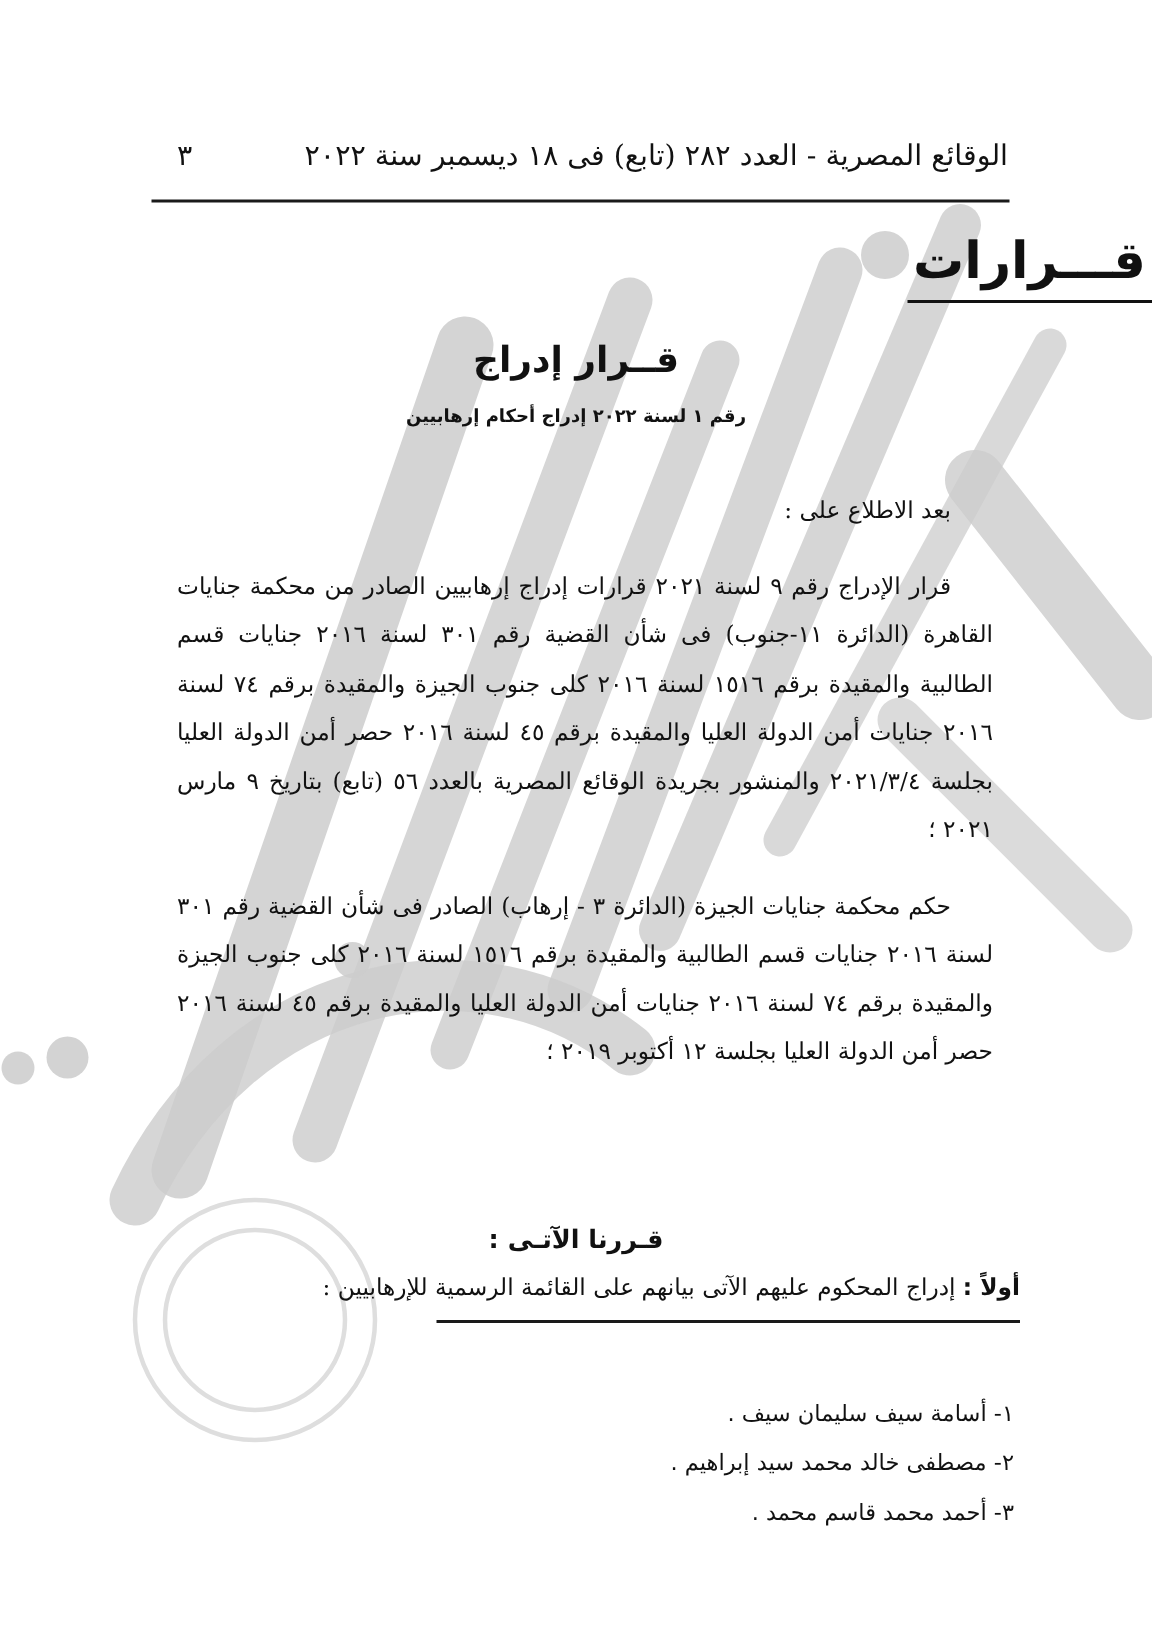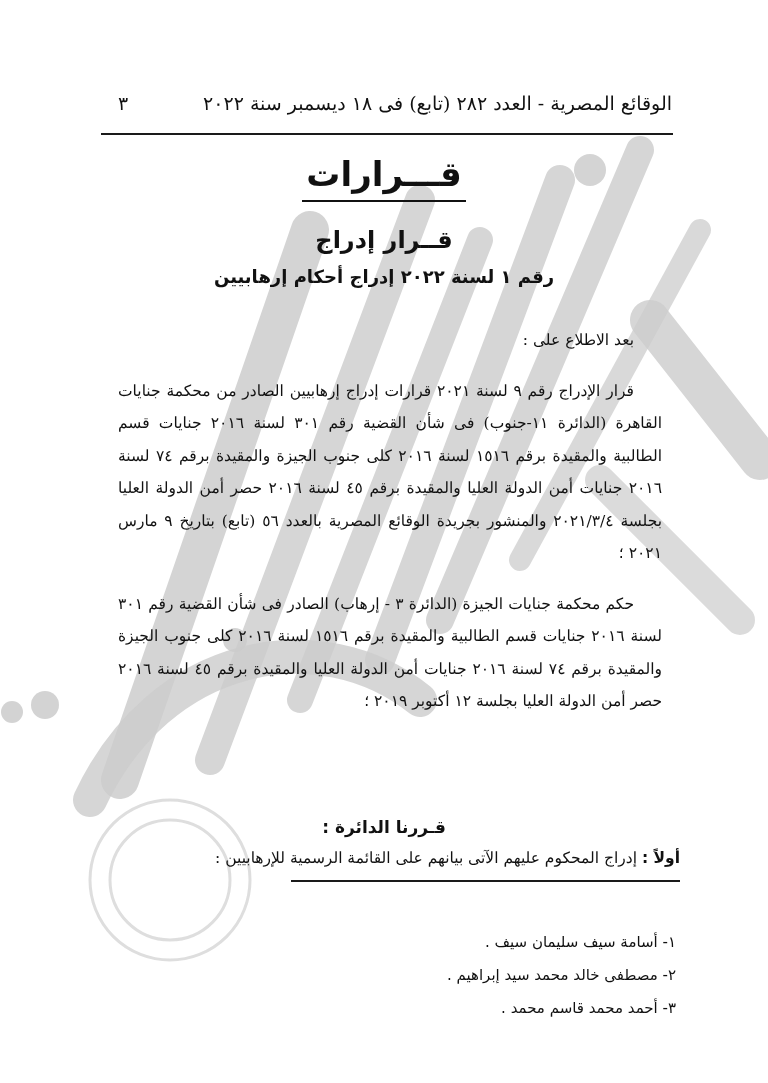--- a/index.html
+++ b/index.html
@@ -52,21 +52,20 @@
       left: 101px;
       width: 572px;
       height: 2px;
       background: #1a1a1a;
     }
     .section-title {
       position: absolute;
       top: 152px;
       left: 0;
       width: 768px;
-      text-align: center;
     }
     .section-title span {
       display: inline-block;
       font-family: "DejaVu Sans", "Liberation Sans", sans-serif;
       font-weight: bold;
       font-size: 34px;
       line-height: 44px;
       padding: 0 4px 4px 4px;
       border-bottom: 2px solid #111;
     }
@@ -82,21 +81,21 @@
       line-height: 32px;
     }
     .decision-subtitle {
       position: absolute;
       top: 264px;
       left: 0;
       width: 768px;
       text-align: center;
       font-family: "DejaVu Sans", "Liberation Sans", sans-serif;
       font-weight: bold;
-      font-size: 18px;
+      font-size: 12px;
       line-height: 26px;
     }
     .body-text {
       position: absolute;
       top: 306px;
       left: 100px;
       width: 580px;
       font-size: 15.5px;
       line-height: 32.5px;
       text-align: justify;
@@ -189,21 +188,21 @@
 
   <div class="decision-title">قــرار إدراج</div>
   <div class="decision-subtitle">رقم ١ لسنة ٢٠٢٢ إدراج أحكام إرهابيين</div>
 
   <div class="body-text">
     <p>بعد الاطلاع على :</p>
     <p>قرار الإدراج رقم ٩ لسنة ٢٠٢١ قرارات إدراج إرهابيين الصادر من محكمة جنايات القاهرة (الدائرة ١١-جنوب) فى شأن القضية رقم ٣٠١ لسنة ٢٠١٦ جنايات قسم الطالبية والمقيدة برقم ١٥١٦ لسنة ٢٠١٦ كلى جنوب الجيزة والمقيدة برقم ٧٤ لسنة ٢٠١٦ جنايات أمن الدولة العليا والمقيدة برقم ٤٥ لسنة ٢٠١٦ حصر أمن الدولة العليا بجلسة ٢٠٢١/٣/٤ والمنشور بجريدة الوقائع المصرية بالعدد ٥٦ (تابع) بتاريخ ٩ مارس ٢٠٢١ ؛</p>
     <p>حكم محكمة جنايات الجيزة (الدائرة ٣ - إرهاب) الصادر فى شأن القضية رقم ٣٠١ لسنة ٢٠١٦ جنايات قسم الطالبية والمقيدة برقم ١٥١٦ لسنة ٢٠١٦ كلى جنوب الجيزة والمقيدة برقم ٧٤ لسنة ٢٠١٦ جنايات أمن الدولة العليا والمقيدة برقم ٤٥ لسنة ٢٠١٦ حصر أمن الدولة العليا بجلسة ١٢ أكتوبر ٢٠١٩ ؛</p>
   </div>
 
-  <div class="resolved">قـررنا الدائرة :</div>
+  <div class="resolved">قـررنا الآتـى :</div>
 
   <div class="first-item">
     <span class="lead">أولاً :</span>
     <span>إدراج المحكوم عليهم الآتى بيانهم على القائمة الرسمية للإرهابيين :</span>
   </div>
   <div class="item-rule"></div>
 
   <div class="names">
     <div>١- أسامة سيف سليمان سيف .</div>
     <div>٢- مصطفى خالد محمد سيد إبراهيم .</div>

